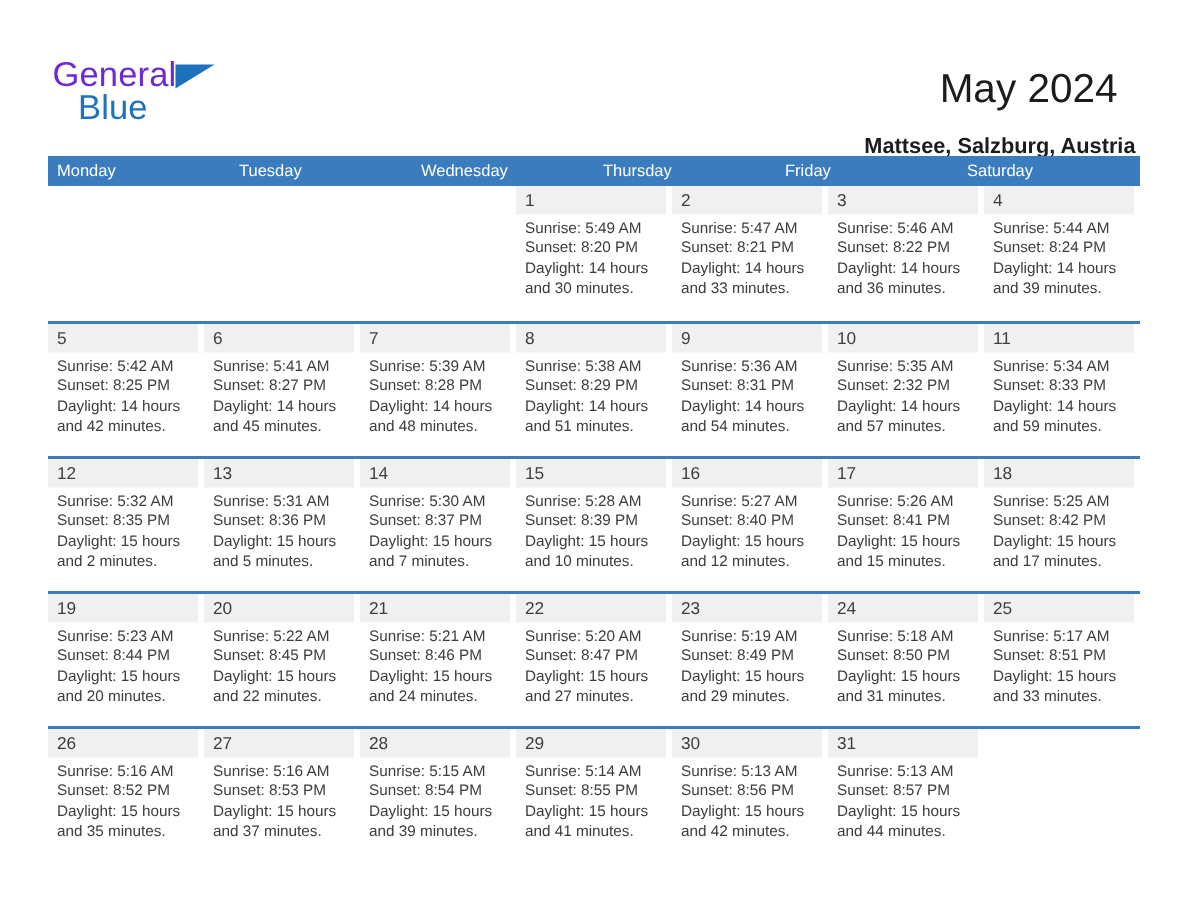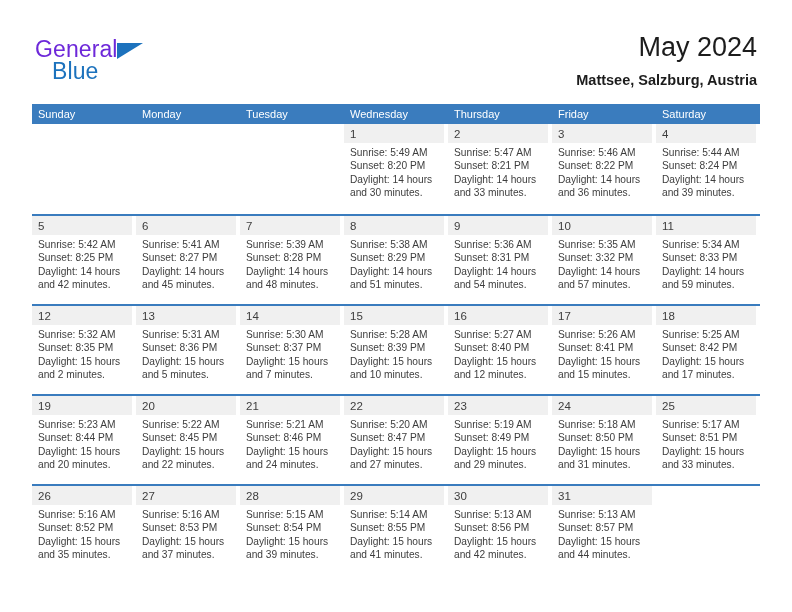--- a/index.html
+++ b/index.html
@@ -57,21 +57,21 @@
     position: absolute;
     right: 35px; top: 30px;
     text-align: right;
   }
   .cal-title {
     font-size: 27px;
     color: #1c1c1c;
     line-height: 34px;
     white-space: nowrap;
     font-weight: normal;
-    margin: 0;
+    margin: 12px;
   }
   .cal-subtitle {
     font-size: 14.5px;
     color: #1c1c1c;
     line-height: 20px;
     white-space: nowrap;
     margin: 6px 0 0 0;
     font-weight: bold;
   }
 
@@ -150,21 +150,20 @@
 
     <div class="title-block">
       <h1 class="cal-title">May 2024</h1>
       <h2 class="cal-subtitle">Mattsee, Salzburg, Austria</h2>
     </div>
 
   </div>
 
   <div class="calendar">
     <div class="dow-row" id="dow-row">
-        <div class="dow">Sunday</div>
         <div class="dow">Monday</div>
         <div class="dow">Tuesday</div>
         <div class="dow">Wednesday</div>
         <div class="dow">Thursday</div>
         <div class="dow">Friday</div>
         <div class="dow">Saturday</div>
       </div>
     <div id="weeks-container">
         <div class="week-row">
           <div class="cell">
@@ -259,21 +258,21 @@
               <div class="cell-line">Sunrise: 5:36 AM</div>
               <div class="cell-line">Sunset: 8:31 PM</div>
               <div class="cell-line">Daylight: 14 hours</div>
               <div class="cell-line">and 54 minutes.</div>
             </div>
           </div>
           <div class="cell filled">
             <div class="date-band"><span class="date-num">10</span></div>
             <div class="cell-lines">
               <div class="cell-line">Sunrise: 5:35 AM</div>
-              <div class="cell-line">Sunset: 3:32 PM</div>
+              <div class="cell-line">Sunset: 2:32 PM</div>
               <div class="cell-line">Daylight: 14 hours</div>
               <div class="cell-line">and 57 minutes.</div>
             </div>
           </div>
           <div class="cell filled">
             <div class="date-band"><span class="date-num">11</span></div>
             <div class="cell-lines">
               <div class="cell-line">Sunrise: 5:34 AM</div>
               <div class="cell-line">Sunset: 8:33 PM</div>
               <div class="cell-line">Daylight: 14 hours</div>

